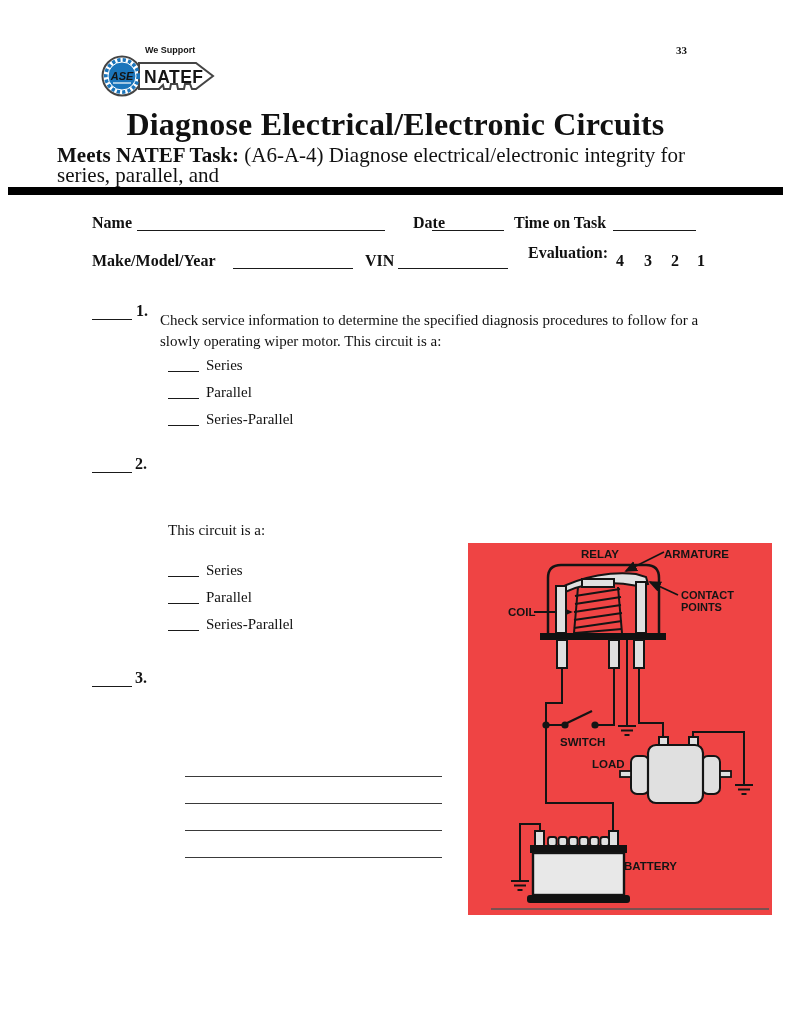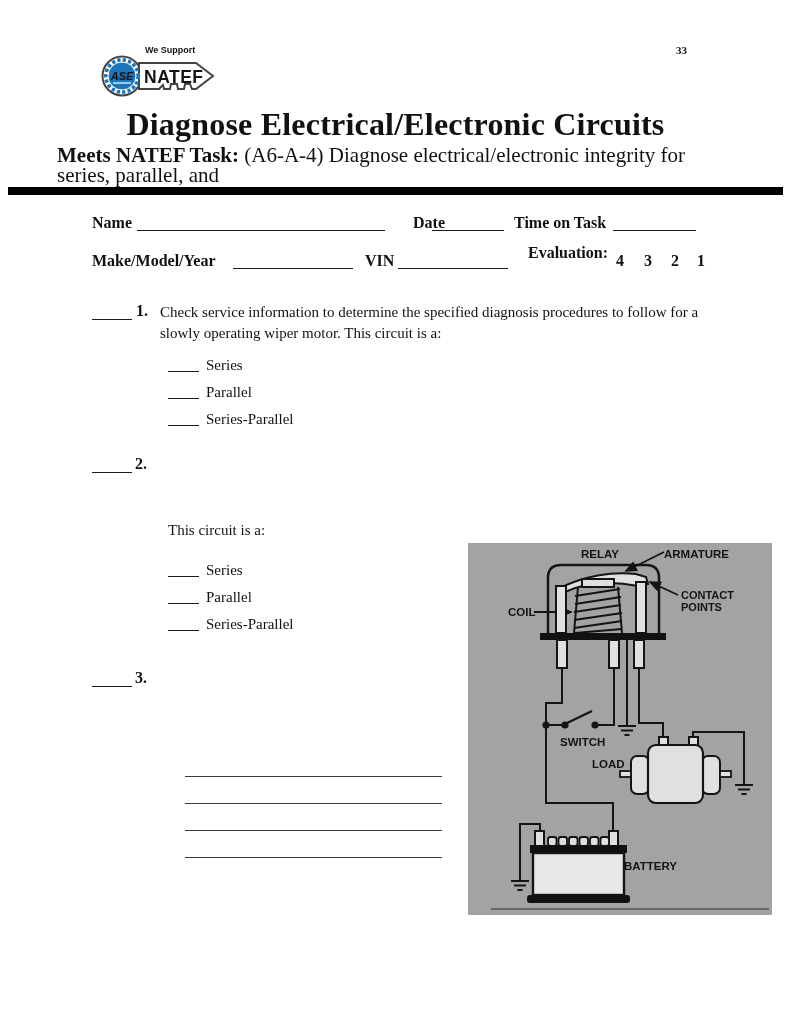--- a/index.html
+++ b/index.html
@@ -10,24 +10,24 @@
   }
   .abs { position:absolute; }
   .b { font-weight:bold; }
   .hline { position:absolute; border-top:1.6px solid #1a1a1a; height:0; }
   .hline-thin { position:absolute; border-top:1.4px solid #3a3a3a; height:0; }
   .title { width:791px; text-align:center; font-size:32px; font-weight:bold; letter-spacing:0.2px; }
   .subtitle { width:660px; left:57px; font-size:21px; line-height:20px; }
   .thickbar { position:absolute; left:8px; top:187px; width:775px; height:8px; background:#000; }
   .formlabel { font-size:16px; font-weight:bold; }
   .qnum { font-size:16px; font-weight:bold; }
-  .qtext { font-size:15px; line-height:21px; }
+  .qtext { font-size:15px; line-height:21px;margin-top:8px; }
   .qtext3 { font-size:15px; line-height:19px; }
   .optlabel { font-size:15px; }
-  .panel { position:absolute; left:468px; top:543px; width:304px; height:372px; background:#a3a3a3;text-align:center; }
+  .panel { position:absolute; left:468px; top:543px; width:304px; height:372px; background:#ef4444;text-align:center; }
   svg text { font-family:"Liberation Sans", sans-serif; font-weight:bold; fill:#141414; }
 </style>
 </head>
 <body>
 
 <div class="page">
 
   <div class="abs" style="left:98px; top:40px; width:120px; height:62px;">
     <svg width="120" height="62" viewBox="0 0 120 62">
 

